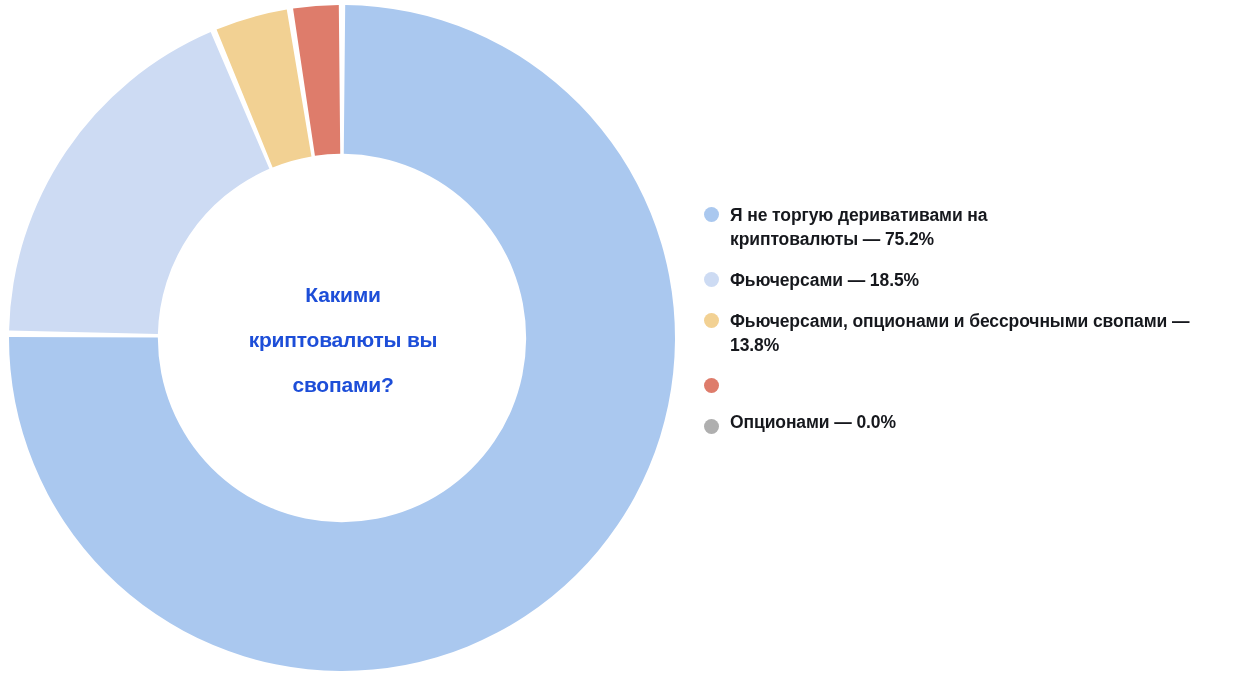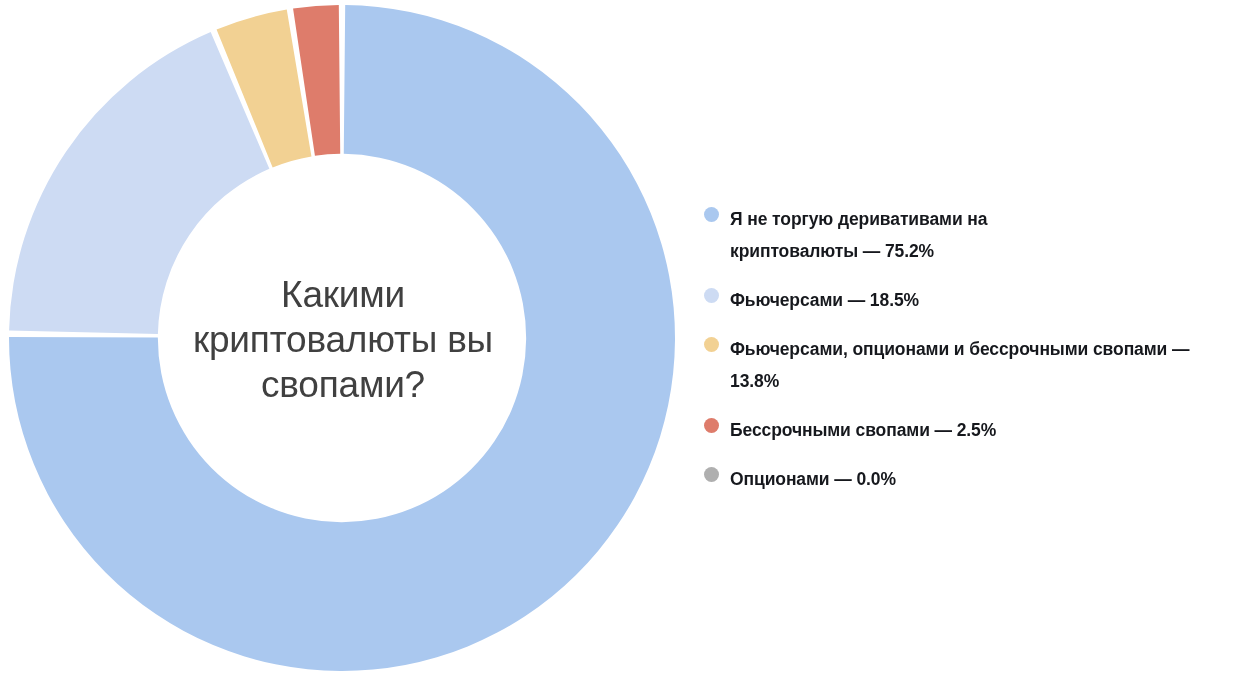--- a/index.html
+++ b/index.html
@@ -42,53 +42,54 @@
     height: 186px;
     display: flex;
     flex-direction: column;
     align-items: center;
     justify-content: center;
     text-align: center;
     pointer-events: none;
   }
   #center-title .tline {
     display: block;
-    font-size: 37px;
+    font-size: 21px;
     line-height: 45px;
-    font-weight: normal;
-    color: #404040;
+    font-weight: bold;
+    color: #1d4ed8;
     letter-spacing: -0.2px;
     white-space: nowrap;
   }
   
   #legend {
     position: absolute;
     left: 704px;
     top: 203px;
     width: 535px;
   }
   .legend-item {
     display: flex;
     align-items: flex-start;
     margin-bottom: 17px;
   }
   .legend-item:last-child {
     margin-bottom: 0;
+    align-items: flex-end;
   }
   .legend-bullet {
     flex: 0 0 auto;
     width: 15px;
     height: 15px;
     border-radius: 50%;
     margin-top: 4px;
     margin-right: 11px;
   }
   .legend-label {
     font-size: 17.5px;
-    line-height: 32px;
+    line-height: 24px;
     font-weight: bold;
     color: #16181d;
     letter-spacing: -0.1px;
     max-width: 500px;
   }
   .legend-item.two-line .legend-label {
     max-width: 360px;
   }
   .legend-item.wide .legend-label {
     max-width: 505px;
@@ -124,21 +125,20 @@
     <div class="legend-item">
       <span class="legend-bullet" style="background: rgb(205, 219, 243);"></span>
       <span class="legend-label">Фьючерсами — 18.5%</span>
     </div>
     <div class="legend-item wide">
       <span class="legend-bullet" style="background: rgb(242, 209, 147);"></span>
       <span class="legend-label">Фьючерсами, опционами и бессрочными свопами — 13.8%</span>
     </div>
     <div class="legend-item">
       <span class="legend-bullet" style="background: rgb(222, 124, 107);"></span>
-      <span class="legend-label">Бессрочными свопами — 2.5%</span>
     </div>
     <div class="legend-item">
       <span class="legend-bullet" style="background: rgb(175, 175, 175);"></span>
       <span class="legend-label">Опционами — 0.0%</span>
     </div>
   </div>
 
 </div>
 
 </body></html>

